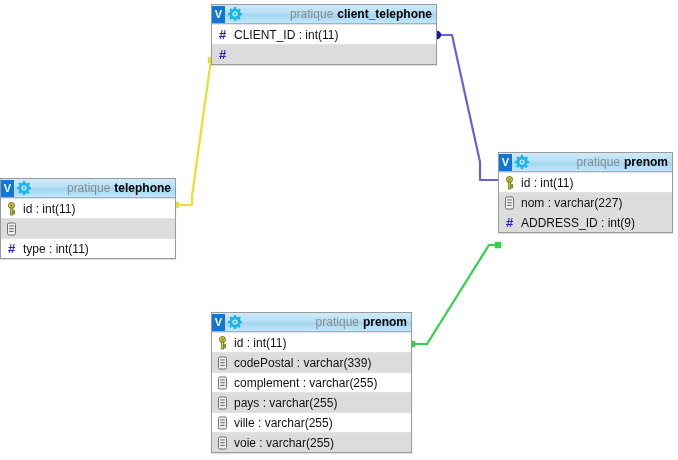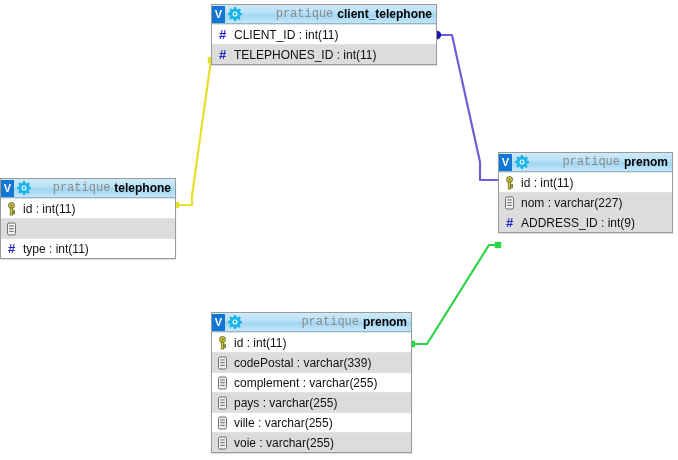--- a/index.html
+++ b/index.html
@@ -32,21 +32,21 @@
   .v-badge{
     width:13px;height:17px;flex:0 0 13px;
     background:#1277d4;
     color:#ffffff;
     font-weight:bold;font-size:11px;line-height:17px;
     text-align:center;
     margin-right:3px;
   }
   .gear-icon{flex:0 0 14px;width:14px;height:14px;margin-right:3px;display:block;}
   .hdr-spacer{flex:1 1 auto;}
-  .schema-name{color:#8b8b8b;font-size:12px;margin-right:4px;font-family:Liberation Mono, monospace;}
+  .schema-name{color:#8b8b8b;font-size:12px;margin-right:4px;}
   .table-name{color:#000;font-weight:bold;font-size:12px;}
 
   .col-row{
     height:20px;
     display:flex;align-items:center;
     padding-left:4px;
     border-top:1px solid #e2e2e2;
     box-sizing:border-box;
     white-space:nowrap;
     overflow:hidden;
@@ -96,21 +96,20 @@
           <span class="hdr-spacer"></span>
           <span class="schema-name">pratique</span>
           <span class="table-name">client_telephone</span>
         </div>
         <div class="col-row odd">
           <span class="hash-icon">#</span>
           <span class="col-text">CLIENT_ID : int(11)</span>
         </div>
         <div class="col-row even">
           <span class="hash-icon">#</span>
-          <span class="col-text">TELEPHONES_ID : int(11)</span>
         </div>
       </div>
       <div class="table-node" style="left: 0px; top: 178px; width: 176px;">
         <div class="tbl-header">
           <span class="v-badge">V</span>
           <svg class="gear-icon" viewBox="0 0 14 14">
             <path fill="#1bb4e8" d="M6 0h2l.4 1.8 1.5.6L11.6 1.4 13 2.8 11.9 4.3l.6 1.5L14 6.2v2l-1.8.4-.6 1.5 1.1 1.4-1.4 1.4-1.5-1.1-1.5.6L8 14H6l-.4-1.8-1.5-.6L2.6 12.7 1.2 11.3 2.3 9.8l-.6-1.5L0 8V6l1.8-.4.6-1.5L1.3 2.7 2.7 1.3 4.2 2.4l1.5-.6z"></path>
             <circle cx="7" cy="7" r="2.5" fill="#ffffff"></circle>
             <circle cx="7" cy="7" r="1.4" fill="#1bb4e8"></circle>
           </svg>

